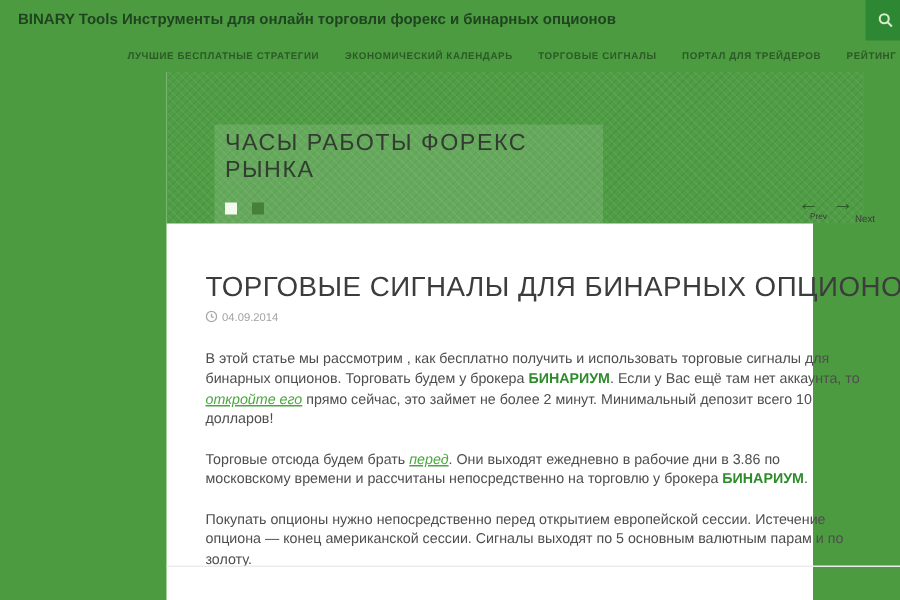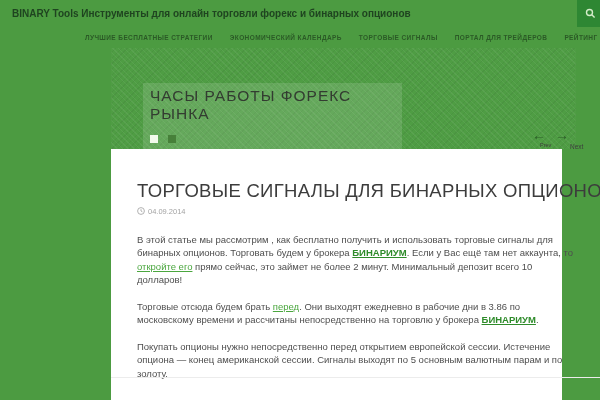--- a/index.html
+++ b/index.html
@@ -22,21 +22,21 @@
   
   .nav{
     position:absolute;left:0;top:27px;width:600px;height:21px;
     display:flex;gap:17px;padding-left:85px;box-sizing:border-box;align-items:center;
   }
   .nav a{
     font-size:6.5px;font-weight:bold;color:#2b5a26;letter-spacing:.4px;
     text-decoration:none;white-space:nowrap;cursor:pointer;
   }
   
-  .main{position:absolute;left:111px;top:48px;width:431px;height:352px;background:#ffffff;padding-left:20px;}
+  .main{position:absolute;left:111px;top:48px;width:431px;height:352px;background:#ffffff;}
   
   .hero{
     position:absolute;left:0;top:0;width:465px;height:101px;
     background-color:#4f9d44;
     background-image:
       repeating-linear-gradient(45deg,rgba(255,255,255,.06) 0 1px,transparent 1px 4px),
       repeating-linear-gradient(-45deg,rgba(0,0,0,.05) 0 1px,transparent 1px 4px);
   }
   .hero-box{position:absolute;left:32px;top:35px;width:259px;height:66px;background:rgba(255,255,255,.13);}
   .hero-title{
@@ -59,22 +59,22 @@
   
   .article{position:absolute;left:26px;top:132px;width:442px;}
   .article h1{
     margin:0;font-size:18.5px;font-weight:400;color:#3c3c3c;
     letter-spacing:.3px;white-space:nowrap;
   }
   .meta{margin-top:5px;display:flex;align-items:flex-start;gap:3px;font-size:7.5px;color:#a3a3a3;}
   .article p{margin:0;margin-top:13px;font-size:9.5px;line-height:1.42;color:#4e4e4e;}
   .article p.first{margin-top:17px;}
   .seg-plain{color:#4e4e4e;}
-  .seg-link{color:#4aa63e;text-decoration:underline;cursor:pointer;}
-  .seg-link_bold{color:#2e8b2a;font-weight:bold;text-decoration:underline;cursor:pointer;}
+  .seg-link{color:#4aa63e;text-decoration:underline;cursor:pointer;font-style:italic;}
+  .seg-link_bold{color:#2e8b2a;font-weight:bold;cursor:pointer;}
   .divider{position:absolute;left:0;top:329px;width:489px;height:1px;background:#ececec;}
 </style>
 </head>
 <body>
 
 <div class="topbar">
   <div class="site-title">BINARY Tools Инструменты для онлайн торговли форекс и бинарных опционов</div>
   <button class="search-btn">
     <svg width="11" height="11" viewBox="0 0 11 11">
       <circle cx="4.5" cy="4.5" r="3" fill="none" stroke="#d4ecca" stroke-width="1.4"></circle>

